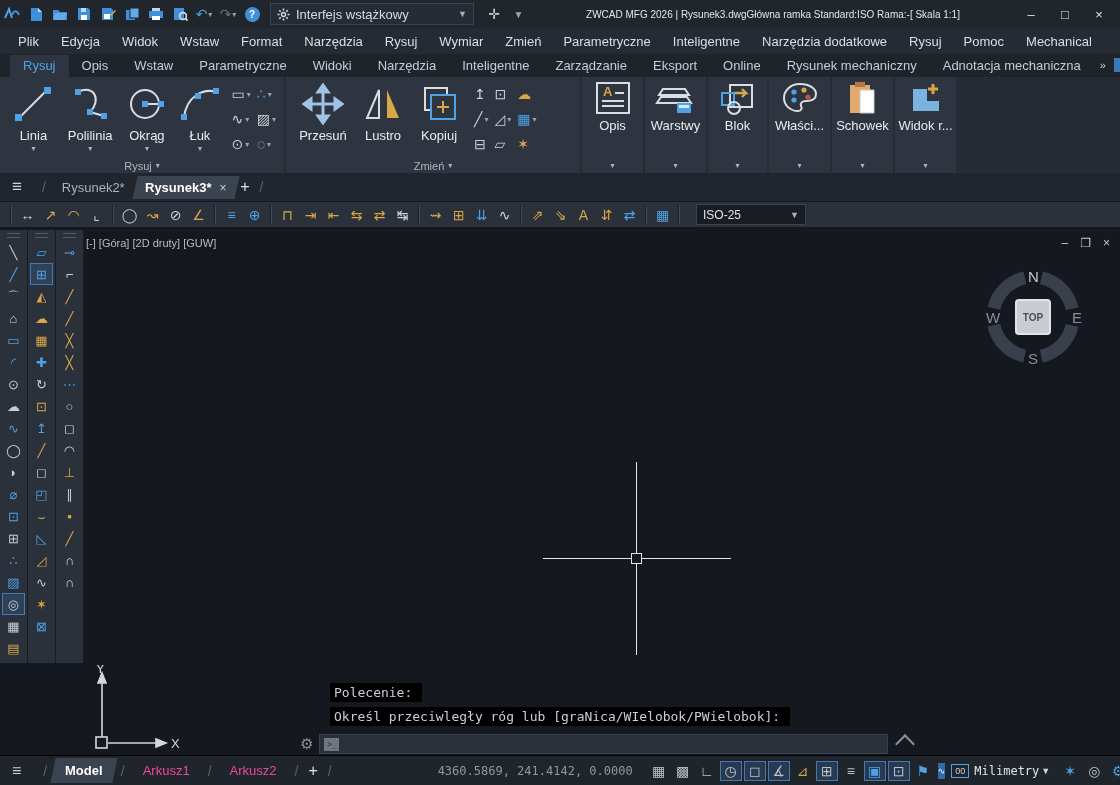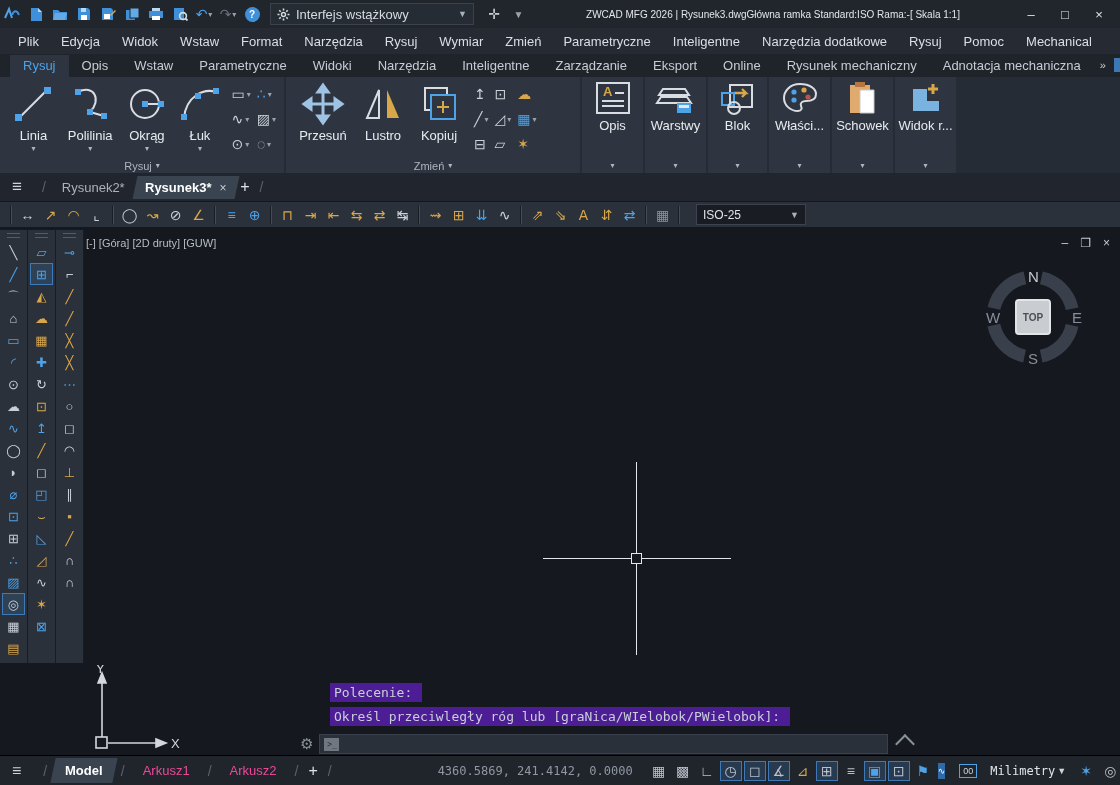--- a/index.html
+++ b/index.html
@@ -78,21 +78,21 @@
   .lcols{left:0;top:2px;display:flex;}
   .lcol{width:27px;background:#2b313a;display:flex;flex-direction:column;align-items:center;
         padding:3px 0 4px;border-right:1px solid #191d23;}
   .grip{width:13px;height:3px;border-top:1px solid #555c66;border-bottom:1px solid #555c66;margin-bottom:3px;}
   .ticon{width:23px;height:22px;display:flex;align-items:center;justify-content:center;box-sizing:border-box;}
   .ticon .g{font-size:13px;line-height:1;color:#c9ced6;}
   .ticon.active{border:1px solid #3f7ab8;background:rgba(63,122,184,.22);}
   .crosshair-v{width:1px;background:#e3e6ea;}
   .crosshair-h{height:1px;background:#e3e6ea;}
   .pickbox{width:11px;height:11px;border:1px solid #e3e6ea;background:#15191f;box-sizing:border-box;}
-  .cmd-line{font-family:"DejaVu Sans Mono",monospace;font-size:13px;color:#c9cfd8;background:#4c1d95;
+  .cmd-line{font-family:"DejaVu Sans Mono",monospace;font-size:13px;color:#c9cfd8;background:#000000;
             padding:2px 10px 2px 4px;white-space:pre;display:inline-block;}
   .cmd-row{left:300px;top:505px;width:612px;height:22px;display:flex;align-items:center;gap:6px;}
   .cmd-gear{font-size:15px;color:#8a9099;}
   .cmd-input{flex:1;height:20px;background:#2a303a;border:1px solid #3a414c;display:flex;align-items:center;
              padding:0 4px;box-sizing:border-box;}
   .prompt-chip{width:15px;height:13px;background:#6f7781;color:#2a303a;font-size:8px;display:flex;
                align-items:center;justify-content:center;font-family:"DejaVu Sans Mono",monospace;}
   .chev-up{width:12px;height:12px;border-left:2px solid #8a9099;border-top:2px solid #8a9099;
            transform:rotate(45deg);margin-left:4px;}
   
@@ -102,21 +102,21 @@
   .ltab{font-size:13px;color:#ec4899;padding:5px 12px;white-space:nowrap;}
   .ltab.active{background:#3a4350;color:#ffffff;font-weight:bold;transform:skewX(-12deg);}
   .ltab.active .inner{transform:skewX(12deg);display:block;}
   .coords{font-family:"DejaVu Sans Mono",monospace;font-size:12px;color:#8f97a3;margin-left:100px;white-space:nowrap;}
   .sb-icons{display:flex;align-items:center;margin-left:14px;}
   .sicon{width:22px;height:20px;display:flex;align-items:center;justify-content:center;font-size:14px;
          color:#b9c0c9;box-sizing:border-box;margin:0 1px;}
   .sicon.active{border:1px solid #3f7ab8;background:rgba(63,122,184,.25);}
   .zw-badge{width:18px;height:16px;background:#2f6ba8;color:#fff;font-size:9px;display:flex;align-items:center;
             justify-content:center;margin:0 3px;}
-  .prec-badge{border:1px solid #4da2e8;color:#cfd4db;font-size:9px;padding:1px 3px;margin:0 11px;}
+  .prec-badge{border:1px solid #4da2e8;color:#cfd4db;font-size:9px;padding:1px 3px;margin:0 3px;}
   .units{font-family:"DejaVu Sans Mono",monospace;font-size:12px;color:#dfe3e9;margin:0 2px;white-space:nowrap;}
   .units-caret{font-size:9px;color:#cfd4db;margin-right:6px;}
   .resize-grip{width:16px;height:16px;margin:8px 4px 0 6px;
     background:repeating-linear-gradient(135deg,transparent 0 3px,#6b7280 3px 4px);}
   
   .compass{left:978px;top:34px;width:110px;height:110px;}
   .compass .dir{position:absolute;font-size:15px;color:#868e99;}
   .compass .cube{position:absolute;left:37px;top:37px;width:36px;height:36px;background:#c9ccd0;
                  border:2px solid #e2e4e6;display:flex;align-items:center;justify-content:center;
                  font-size:10px;font-weight:bold;color:#4b4f55;border-radius:4px;box-sizing:border-box;}

